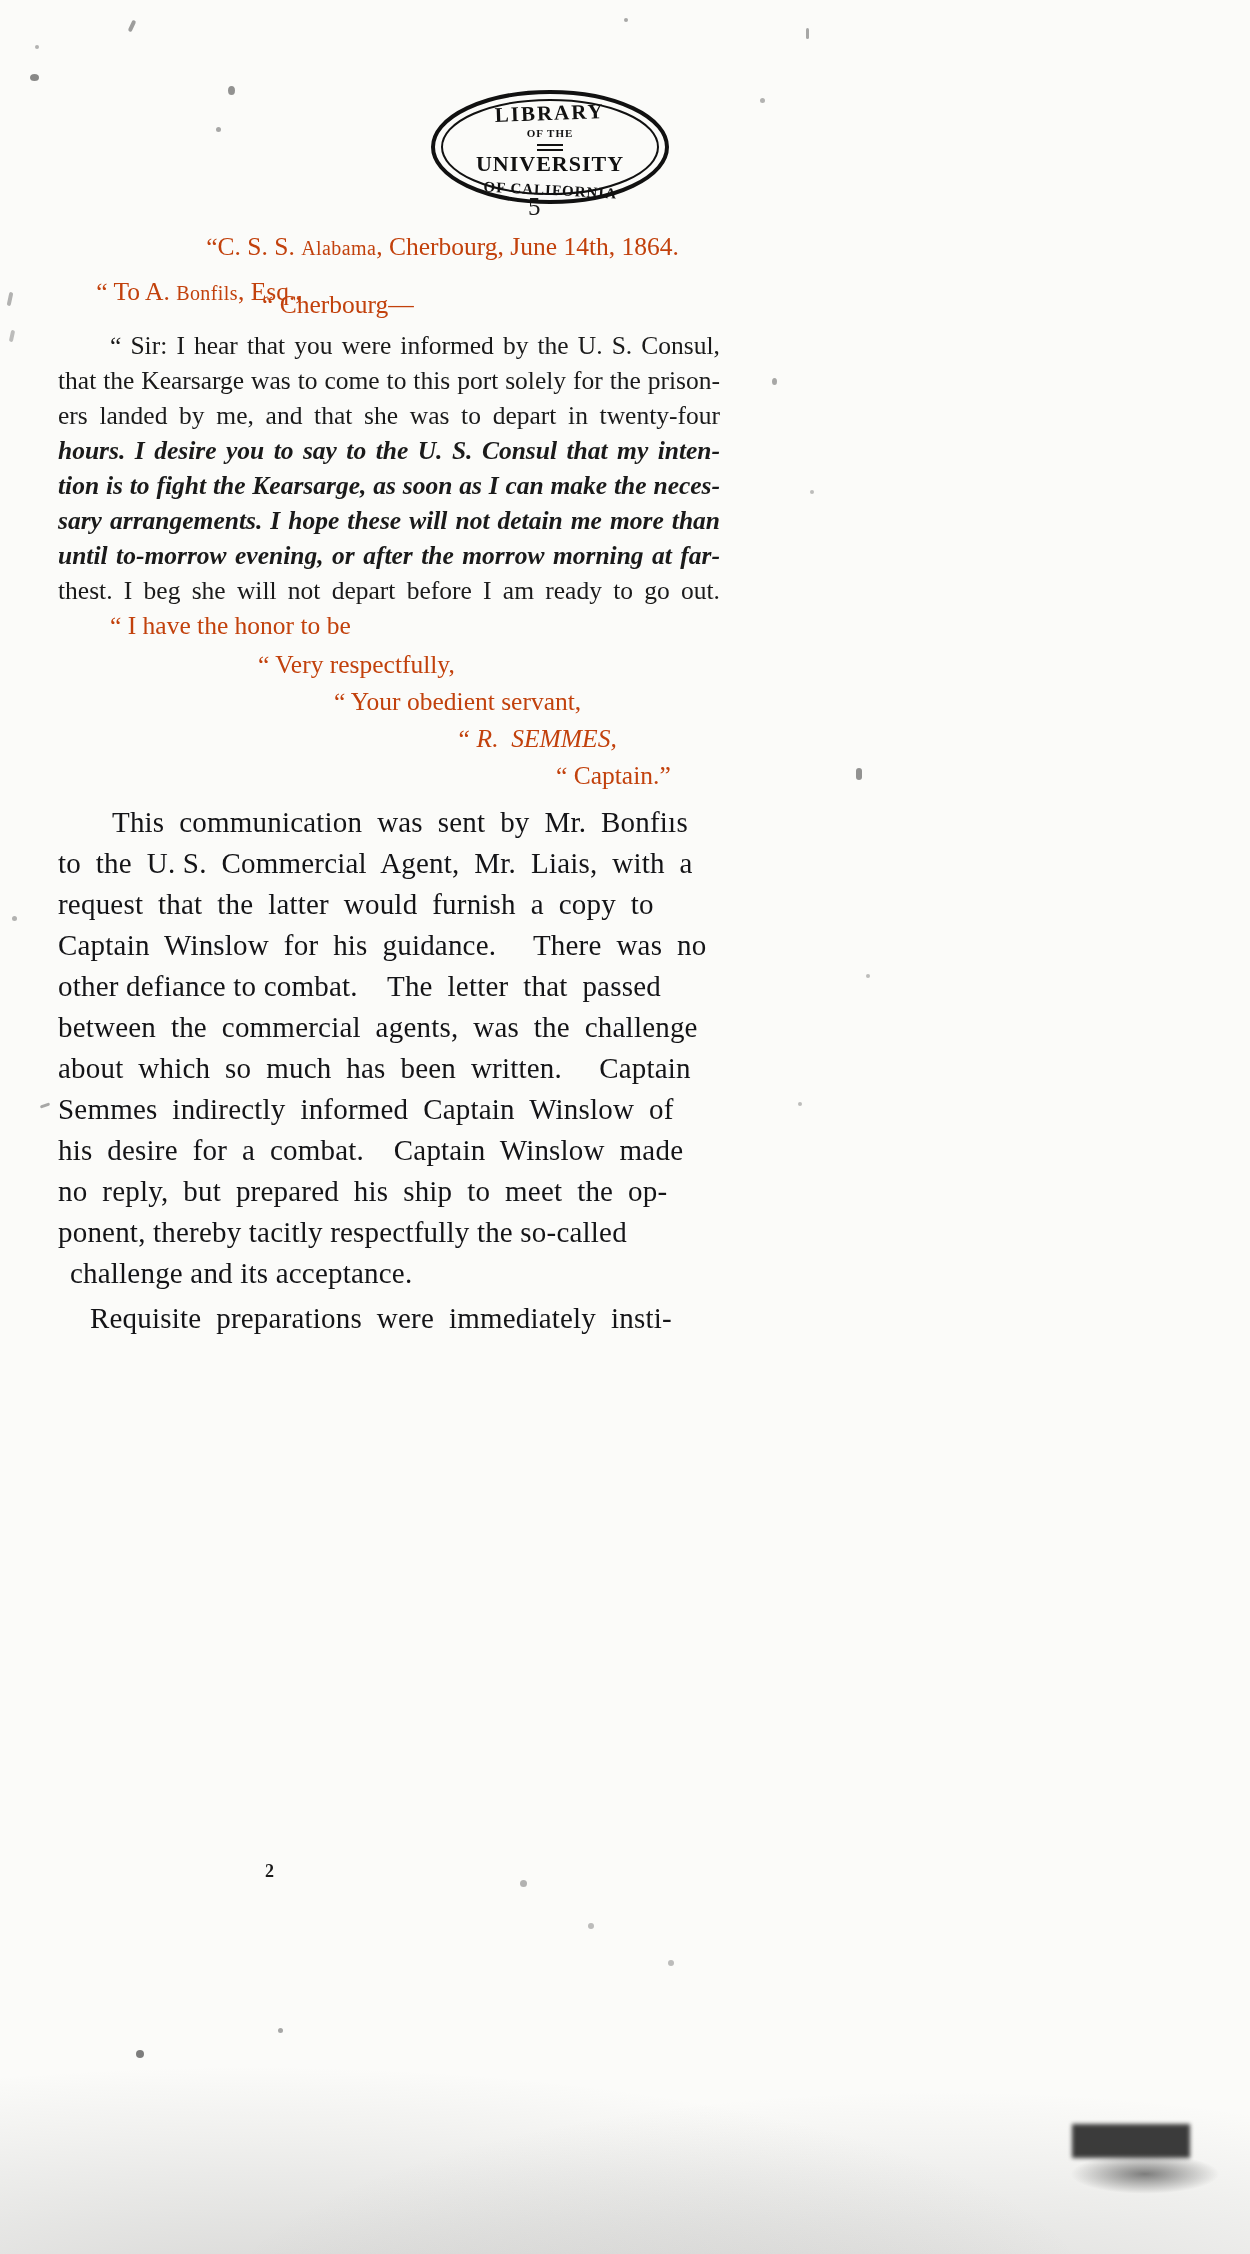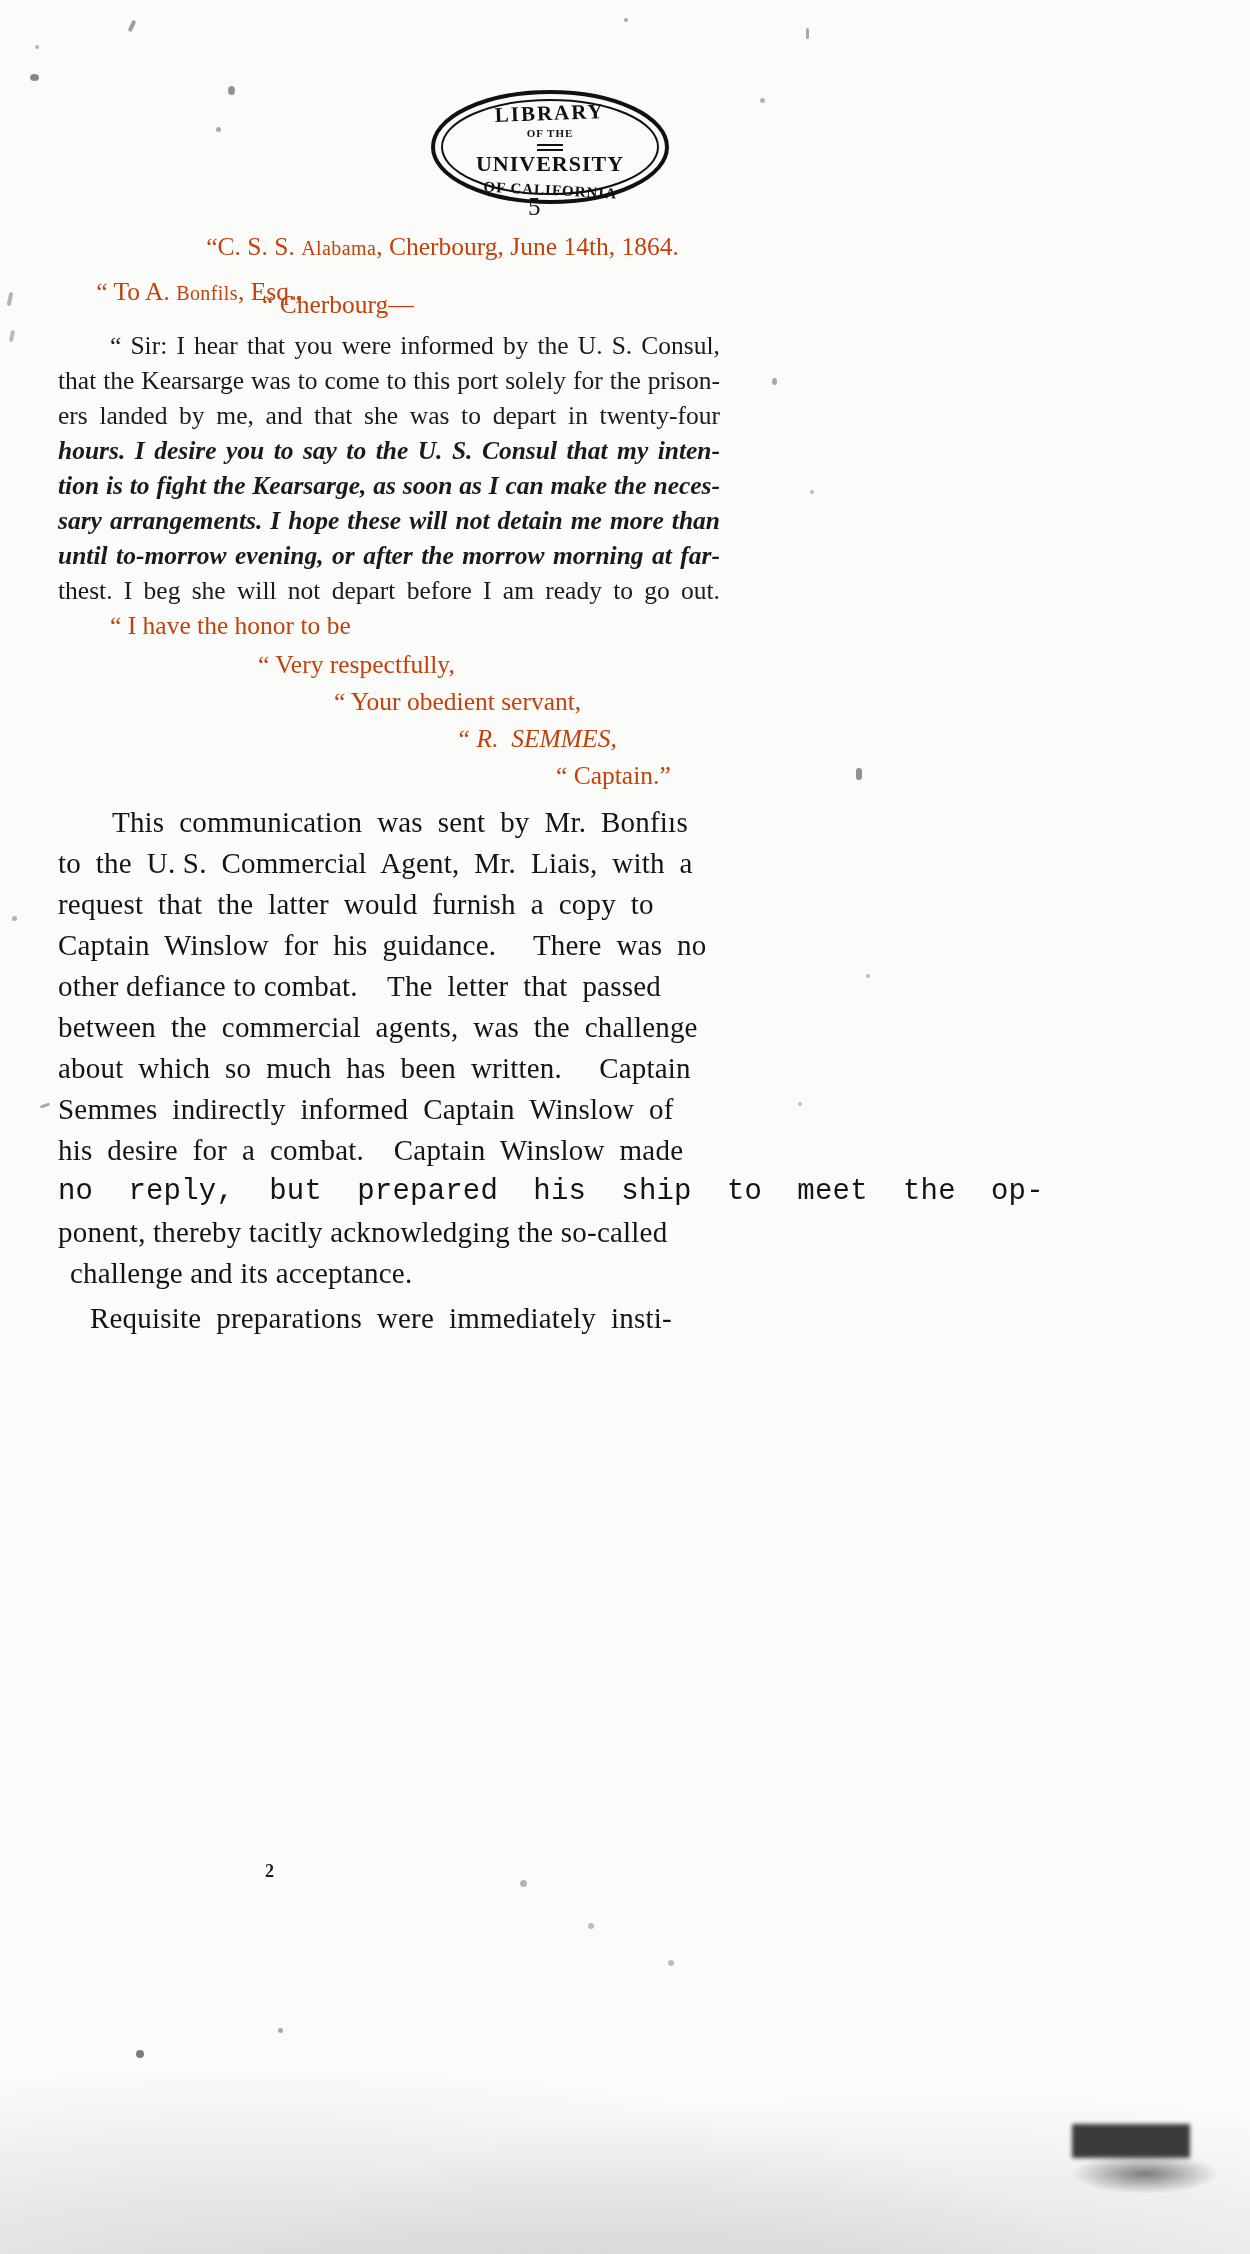--- a/index.html
+++ b/index.html
@@ -198,22 +198,22 @@
 
     <div class="body-line" style="left:112px; top:806px;">This  communication  was  sent  by  Mr.  Bonfiıs</div>
     <div class="body-line" style="left:58px; top:847px;">to  the  U. S.  Commercial  Agent,  Mr.  Liais,  with  a</div>
     <div class="body-line" style="left:58px; top:888px;">request  that  the  latter  would  furnish  a  copy  to</div>
     <div class="body-line" style="left:58px; top:929px;">Captain  Winslow  for  his  guidance.     There  was  no</div>
     <div class="body-line" style="left:58px; top:970px;">other defiance to combat.    The  letter  that  passed</div>
     <div class="body-line" style="left:58px; top:1011px;">between  the  commercial  agents,  was  the  challenge</div>
     <div class="body-line" style="left:58px; top:1052px;">about  which  so  much  has  been  written.     Captain</div>
     <div class="body-line" style="left:58px; top:1093px;">Semmes  indirectly  informed  Captain  Winslow  of</div>
     <div class="body-line" style="left:58px; top:1134px;">his  desire  for  a  combat.    Captain  Winslow  made</div>
-    <div class="body-line" style="left:58px; top:1175px;font-family:Liberation Mono, monospace;">no  reply,  but  prepared  his  ship  to  meet  the  op-</div>
-    <div class="body-line" style="left:58px; top:1216px;">ponent, thereby tacitly acknowledging the so-called</div>
+    <div class="body-line" style="left:58px; top:1175px;">no  reply,  but  prepared  his  ship  to  meet  the  op-</div>
+    <div class="body-line" style="left:58px; top:1216px;">ponent, thereby tacitly respectfully the so-called</div>
     <div class="body-line" style="left:58px; top:1257px;margin-left:12px;">challenge and its acceptance.</div>
 
     <div class="body-line" style="left:90px; top:1302px;">Requisite  preparations  were  immediately  insti-</div>
 
     <div class="mini-num">2</div>
   </div>
 
   <div class="smudge-bottom"></div>
   <div class="smudge-blot"></div>
   <div class="smudge-blot2"></div>

